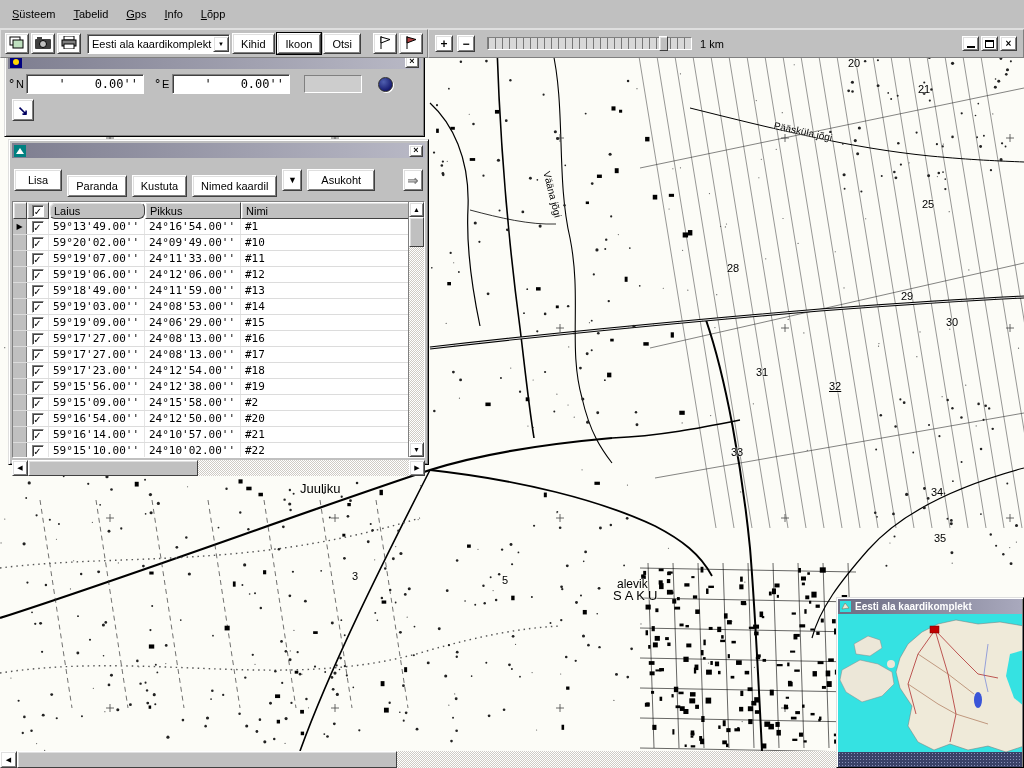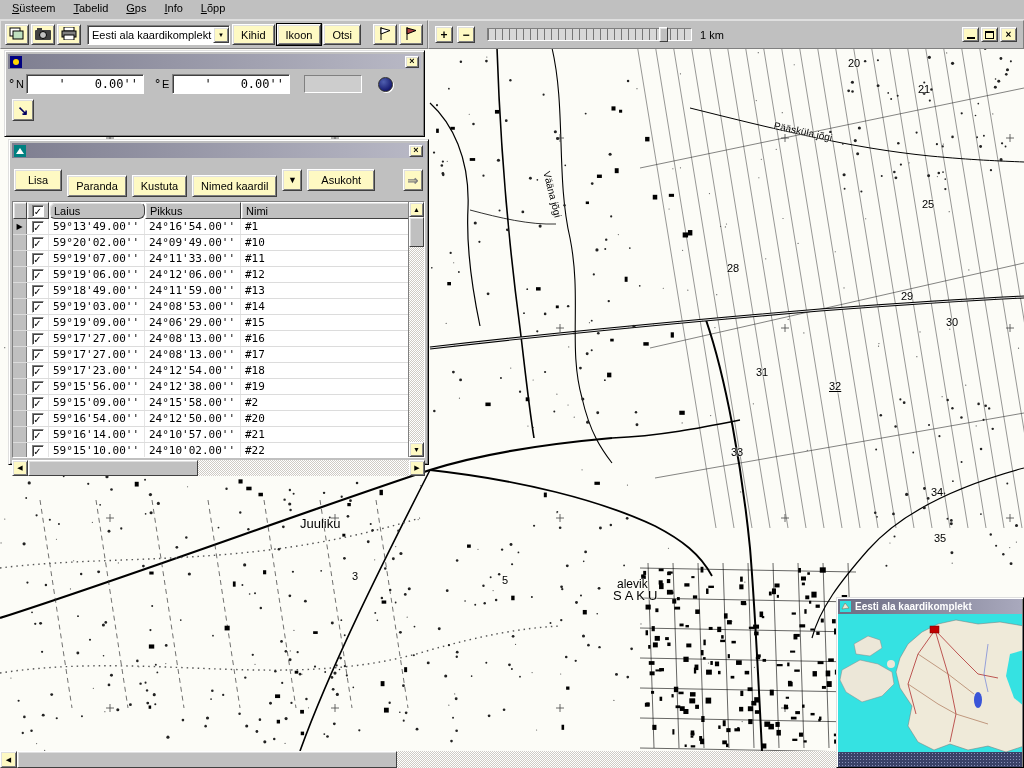--- a/index.html
+++ b/index.html
@@ -1,25 +1,25 @@
 <!DOCTYPE html>
 <html><head>
 <meta charset="utf-8">
 <style>
   *{margin:0;padding:0;box-sizing:border-box;font-family:"Liberation Sans",sans-serif;}
   html,body{width:1024px;height:768px;overflow:hidden;}
   body{position:relative;background:#c0c0c0;font-size:11px;color:#000;}
   button{font:inherit;color:#000;cursor:default;background:none;border:none;}
 
-  .btn{background:#fef9c3;border:1px solid;border-color:#fff #404040 #404040 #fff;
+  .btn{background:#ffffff;border:1px solid;border-color:#fff #404040 #404040 #fff;
        box-shadow:inset 1px 1px 0 #dfdfdf, inset -1px -1px 0 #808080;
        display:inline-flex;align-items:center;justify-content:center;flex:none;}
 
   
-  .menubar{height:20px;background:#c0c0c0;display:flex;align-items:flex-start;padding:0 3px;
+  .menubar{height:29px;background:#c0c0c0;display:flex;align-items:center;padding:0 3px;
            position:relative;z-index:20;border-bottom:1px solid #dfdfdf;}
   .menu-items{display:flex;}
   .menu-item{padding:2px 9px;}
   .menu-item::first-letter{text-decoration:underline;}
 
   
   .toolbar{height:29px;display:flex;position:relative;z-index:20;background:#c0c0c0;}
   .tb-panel{display:flex;align-items:center;gap:2px;padding:2px 4px;
             border:1px solid;border-color:#dfdfdf #808080 #808080 #dfdfdf;}
   .tb-left{width:428px;}
@@ -1093,21 +1093,21 @@
       <rect x="469.73936557769775" y="110.05773067474365" width="5.418564558029175" height="2.8018901348114014" fill="#000"></rect>
       <rect x="610.2229204773903" y="290.71144104003906" width="3.4758119583129883" height="2.7516956329345703" fill="#000"></rect>
       <rect x="607.0800247788429" y="324.63091373443604" width="4.270245790481567" height="4.693494081497192" fill="#000"></rect>
       <rect x="494.95084285736084" y="61.942925453186035" width="4.532819077372551" height="3.7074532508850098" fill="#000"></rect>
       <rect x="687.9569721221924" y="182.05544471740723" width="4.401957988739014" height="5.423048496246338" fill="#000"></rect>
       <rect x="645.1212024688721" y="88.88627052307129" width="4.342666149139404" height="4.520784854888916" fill="#000"></rect>
       <rect x="450.37014961242676" y="78.8189086318016" width="4.469391405582428" height="2.9321961402893066" fill="#000"></rect>
       <rect x="485.4161548614502" y="354.53431129455566" width="5.256202220916748" height="3.5844979286193848" fill="#000"></rect>
     </svg>
   <div id="map-labels">
-      <span class="map-label" style="left: 300px; top: 433px; font-size: 13px; margin-top: 35px;">Juuliku</span>
+      <span class="map-label" style="left: 300px; top: 433px; font-size: 13px;">Juuliku</span>
       <span class="map-label" style="left: 613px; top: 540px; font-size: 13px; letter-spacing: 3px;">SAKU</span>
       <span class="map-label" style="left: 617px; top: 529px; font-size: 12px;">alevik</span>
       <span class="map-label" style="left: 552px; top: 122px; font-size: 10px; transform: rotate(76deg);">Vääna jõgi</span>
       <span class="map-label" style="left: 775px; top: 72px; font-size: 10px; transform: rotate(12deg);">Pääsküla jõgi</span>
       <span class="map-label" style="left: 848px; top: 9px; font-size: 11px;">20</span>
       <span class="map-label" style="left: 918px; top: 35px; font-size: 11px;">21</span>
       <span class="map-label" style="left: 922px; top: 150px; font-size: 11px;">25</span>
       <span class="map-label" style="left: 727px; top: 214px; font-size: 11px;">28</span>
       <span class="map-label" style="left: 901px; top: 242px; font-size: 11px;">29</span>
       <span class="map-label" style="left: 922px; top: 268px; font-size: 11px; margin-left: 24px;">30</span>

